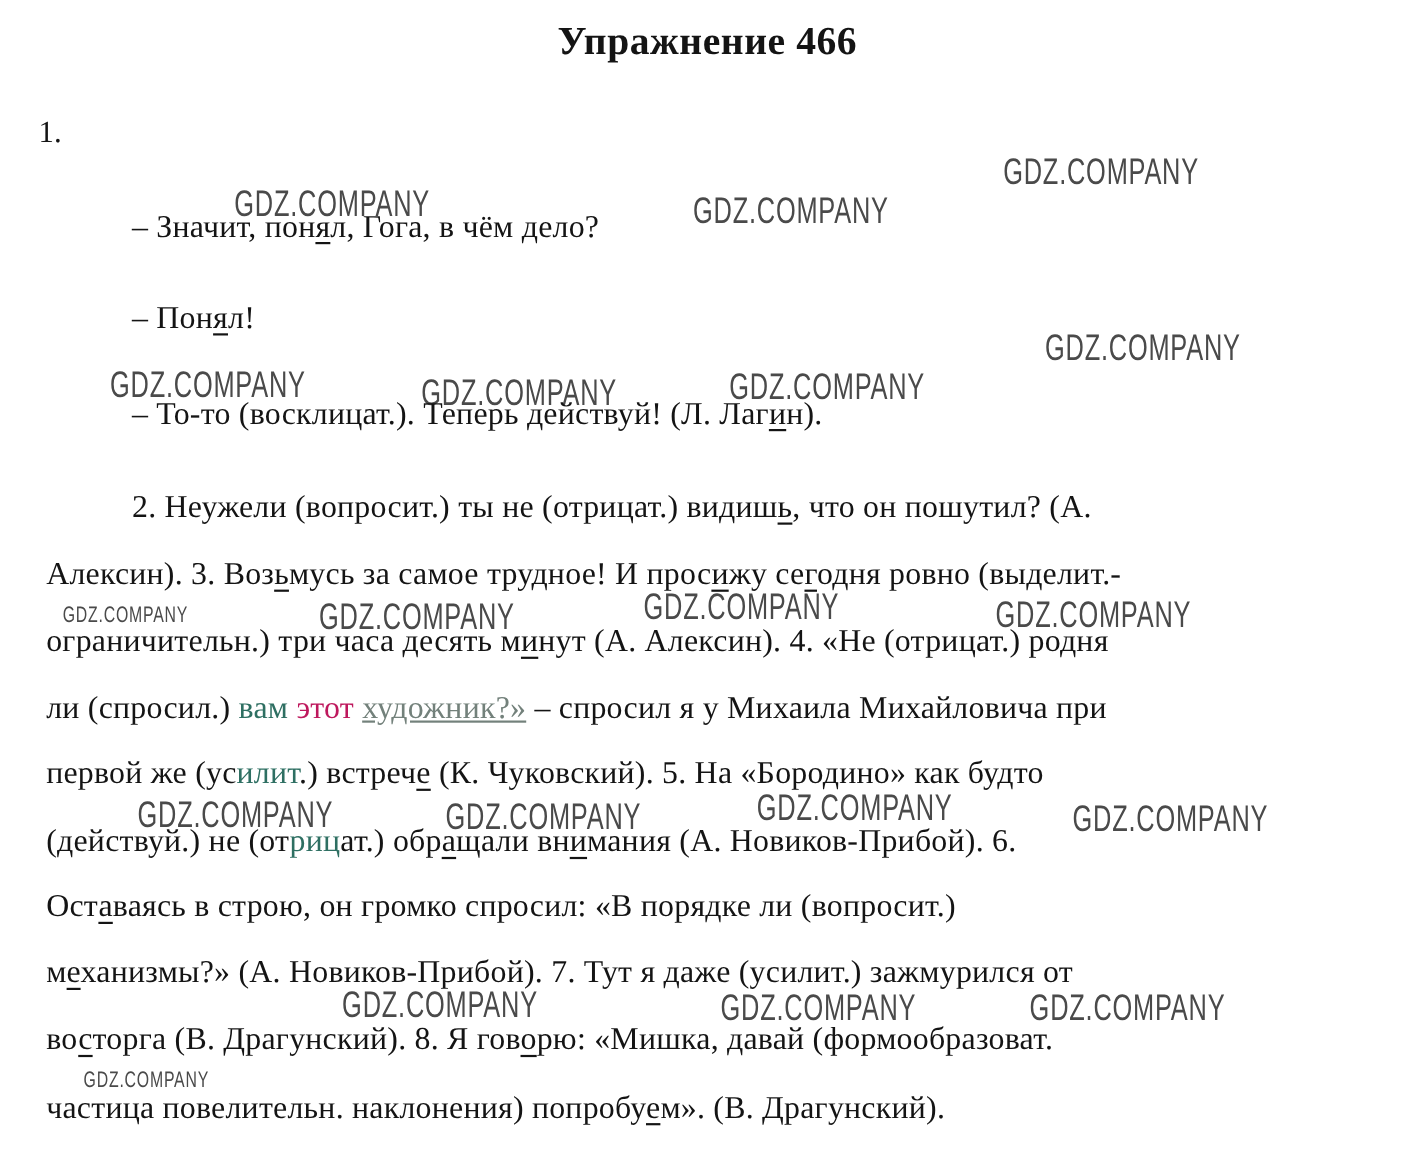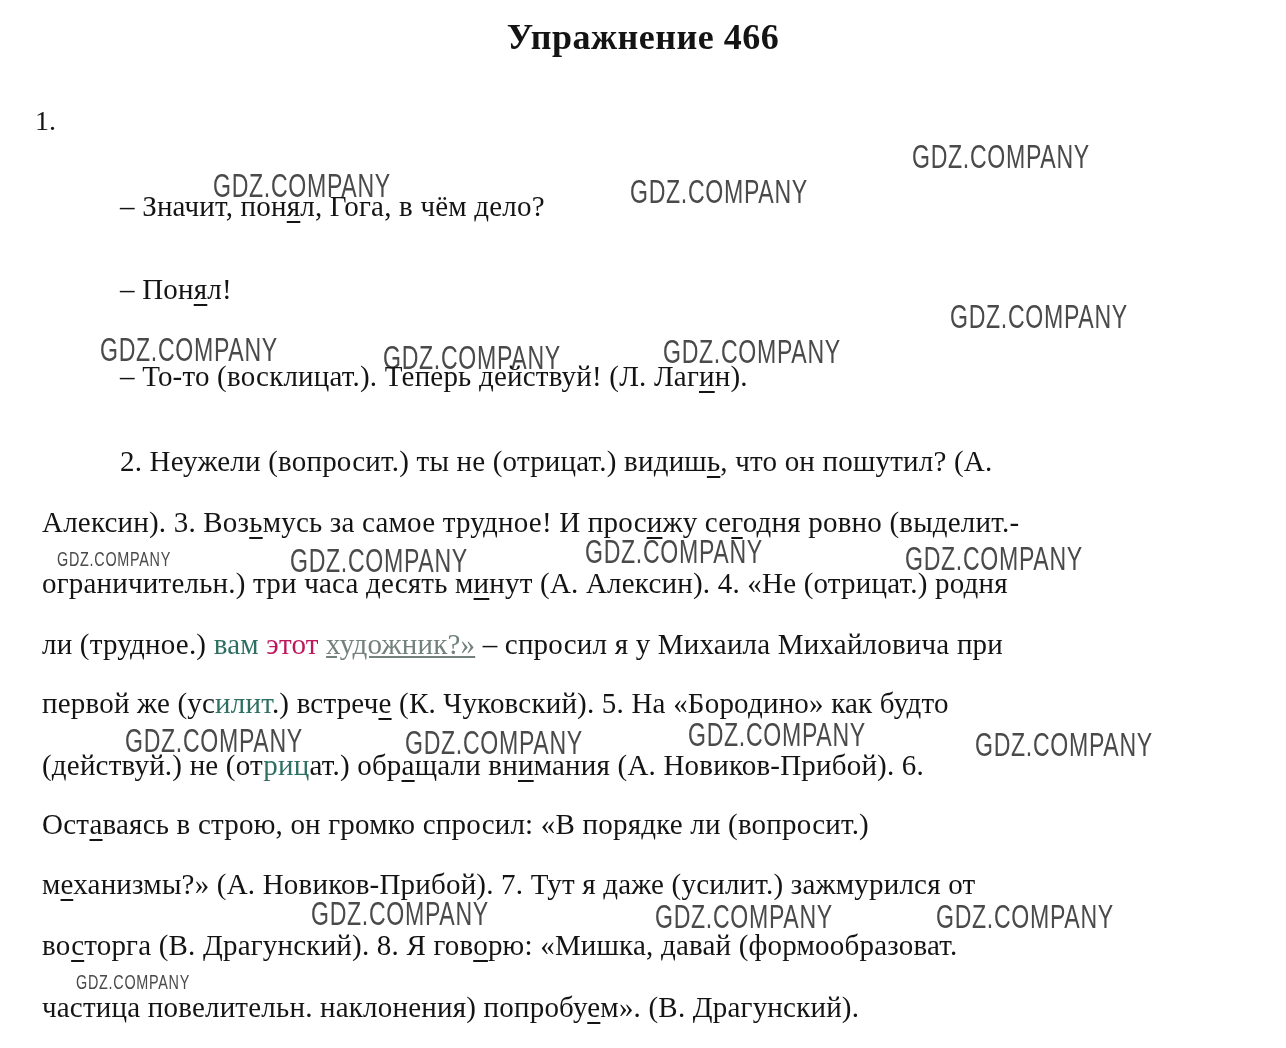--- a/index.html
+++ b/index.html
@@ -84,21 +84,21 @@
 
   <div class="item-num">1.</div>
 
   <div class="line indent" style="top:188px"><span>– Значит, пон</span><span class="u">я</span><span>л, Гога, в чём дело?</span></div>
   <div class="line indent" style="top:271px"><span>– Пон</span><span class="u">я</span><span>л!</span></div>
   <div class="line indent" style="top:358px"><span>– То-то (восклицат.). Теперь действуй! (Л. Лаг</span><span class="u">и</span><span>н).</span></div>
 
   <div class="line indent" style="top:443px"><span>2. Неужели (вопросит.) ты не (отрицат.) видиш</span><span class="u">ь</span><span>, что он пошутил? (А.</span></div>
   <div class="line flush" style="top:504px"><span>Алексин). 3. Воз</span><span class="u">ь</span><span>мусь за самое трудное! И прос</span><span class="u">и</span><span>жу се</span><span class="u">г</span><span>одня ровно (выделит.-</span></div>
   <div class="line flush" style="top:565px"><span>ограничительн.) три часа десять м</span><span class="u">и</span><span>нут (А. Алексин). 4. «Не (отрицат.) родня</span></div>
-  <div class="line flush" style="top:626px"><span>ли (трудное.) </span><span class="c-teal">вам</span><span> </span><span class="c-teal2">этот</span><span> </span><span class="c-gray">художник?»</span><span> – спросил я у Михаила Михайловича при</span></div>
+  <div class="line flush" style="top:626px"><span>ли (спросил.) </span><span class="c-teal">вам</span><span> </span><span class="c-teal2">этот</span><span> </span><span class="c-gray">художник?»</span><span> – спросил я у Михаила Михайловича при</span></div>
   <div class="line flush" style="top:685px"><span>первой же (ус</span><span class="c-teal">илит</span><span>.) встреч</span><span class="u">е</span><span> (К. Чуковский). 5. На «Бородино» как бу</span><span class="u">д</span><span>то</span></div>
   <div class="line flush" style="top:747px"><span>(действуй.) не (от</span><span class="c-teal">риц</span><span>ат.) обр</span><span class="u">а</span><span>щали вн</span><span class="u">и</span><span>мания (А. Новиков-Прибой). 6.</span></div>
   <div class="line flush" style="top:806px"><span>Ост</span><span class="u">а</span><span>ваясь в строю, он громко спросил: «В порядке ли (вопросит.)</span></div>
   <div class="line flush" style="top:866px"><span>м</span><span class="u">е</span><span>ханизмы?» (А. Новиков-Прибой). 7. Тут я даже (усилит.) зажмурился от</span></div>
   <div class="line flush" style="top:927px"><span>во</span><span class="u">с</span><span>торга (В. Драгунский). 8. Я гов</span><span class="u">о</span><span>рю: «Мишка, давай (формообразоват.</span></div>
   <div class="line flush" style="top:989px"><span>частица повелительн. наклонения) попробу</span><span class="u">е</span><span>м». (В. Драгунский).</span></div>
 
 </div>
 
 </body></html>

